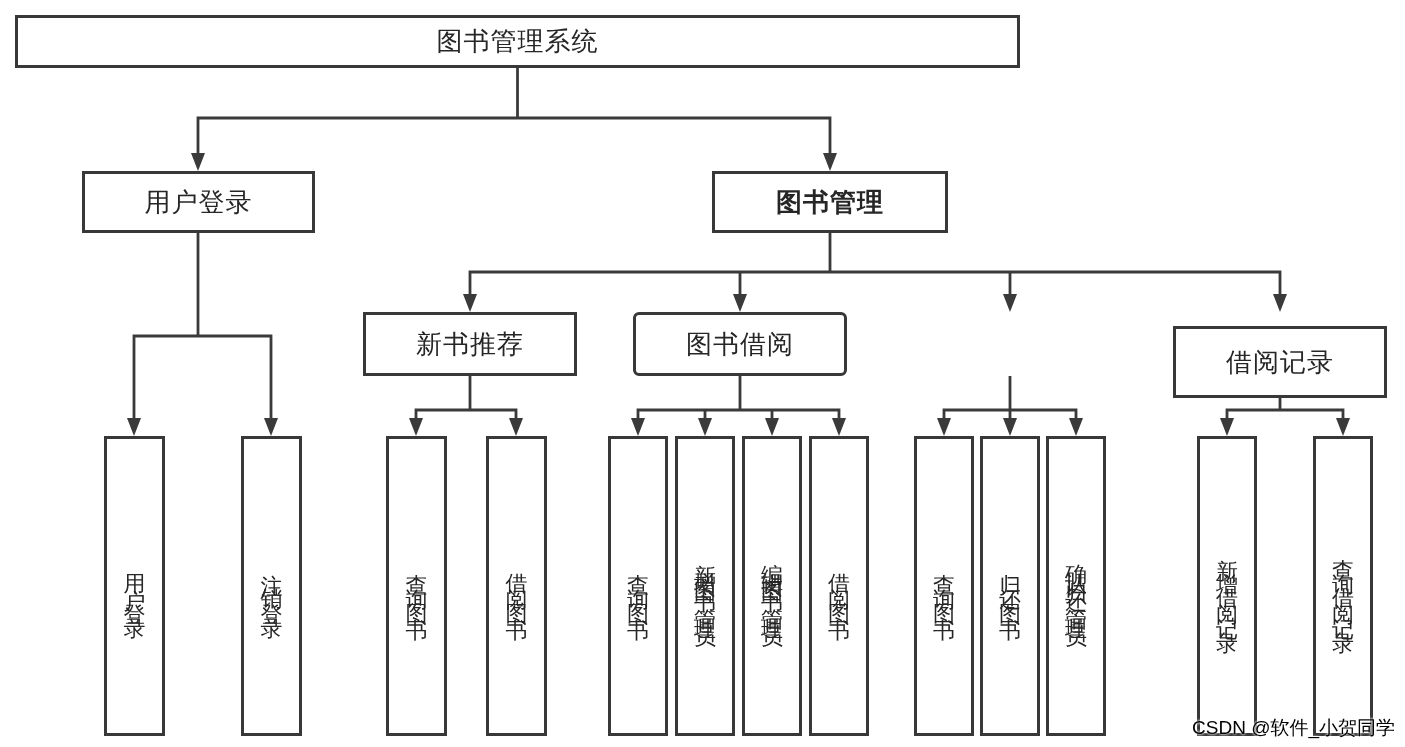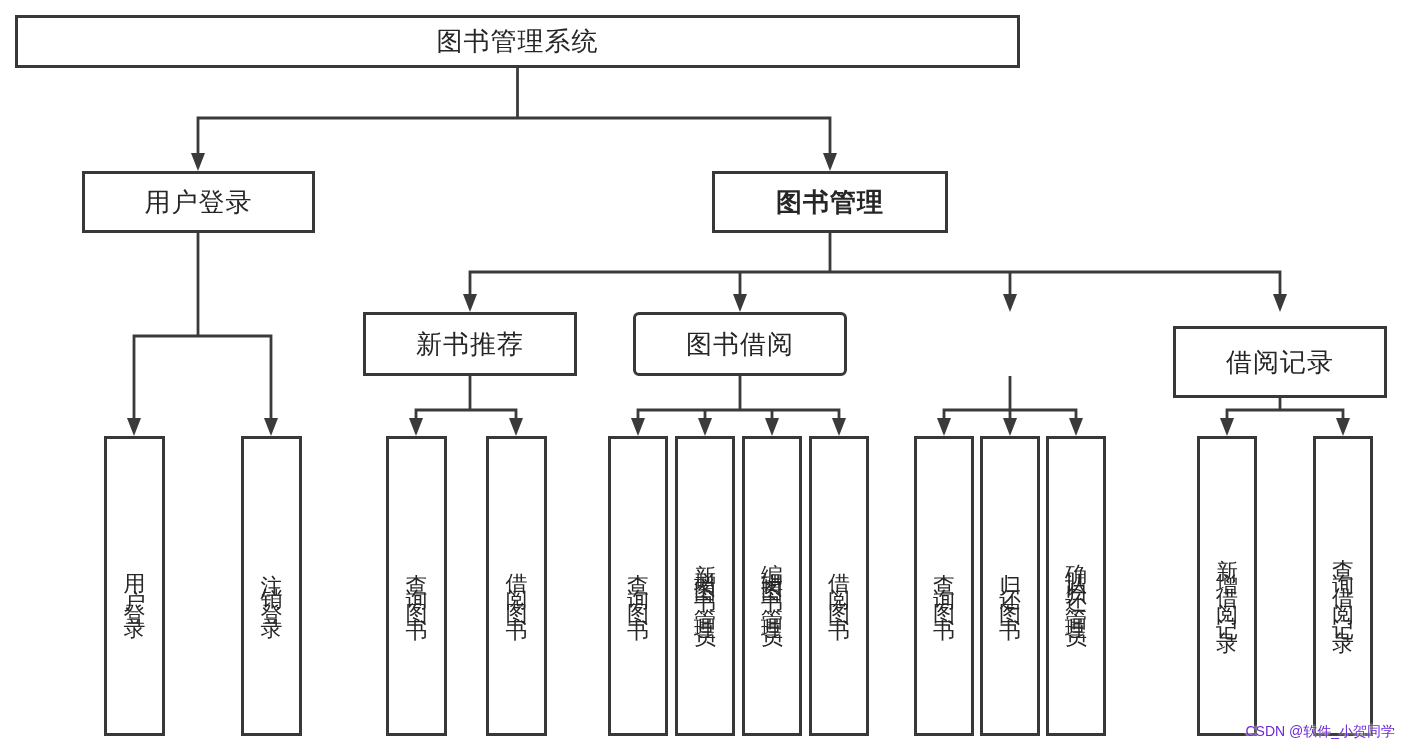--- a/index.html
+++ b/index.html
@@ -49,22 +49,22 @@
     line-height: 1;
   }
   .leaf.long span {
     letter-spacing: 9px;
   }
   .watermark {
     position: absolute;
     right: 10px;
     bottom: 6px;
     z-index: 3;
-    font-size: 14px;
-    color: #6d28d9;
+    font-size: 19px;
+    color: #000000;
     text-shadow: 0 0 3px #ffffff, 0 0 3px #ffffff;
     white-space: nowrap;
   }
 </style>
 </head>
 <body>
 
 <div class="canvas">
 
   <svg class="connectors" width="1405" height="747" viewBox="0 0 1405 747" xmlns="http://www.w3.org/2000/svg">

